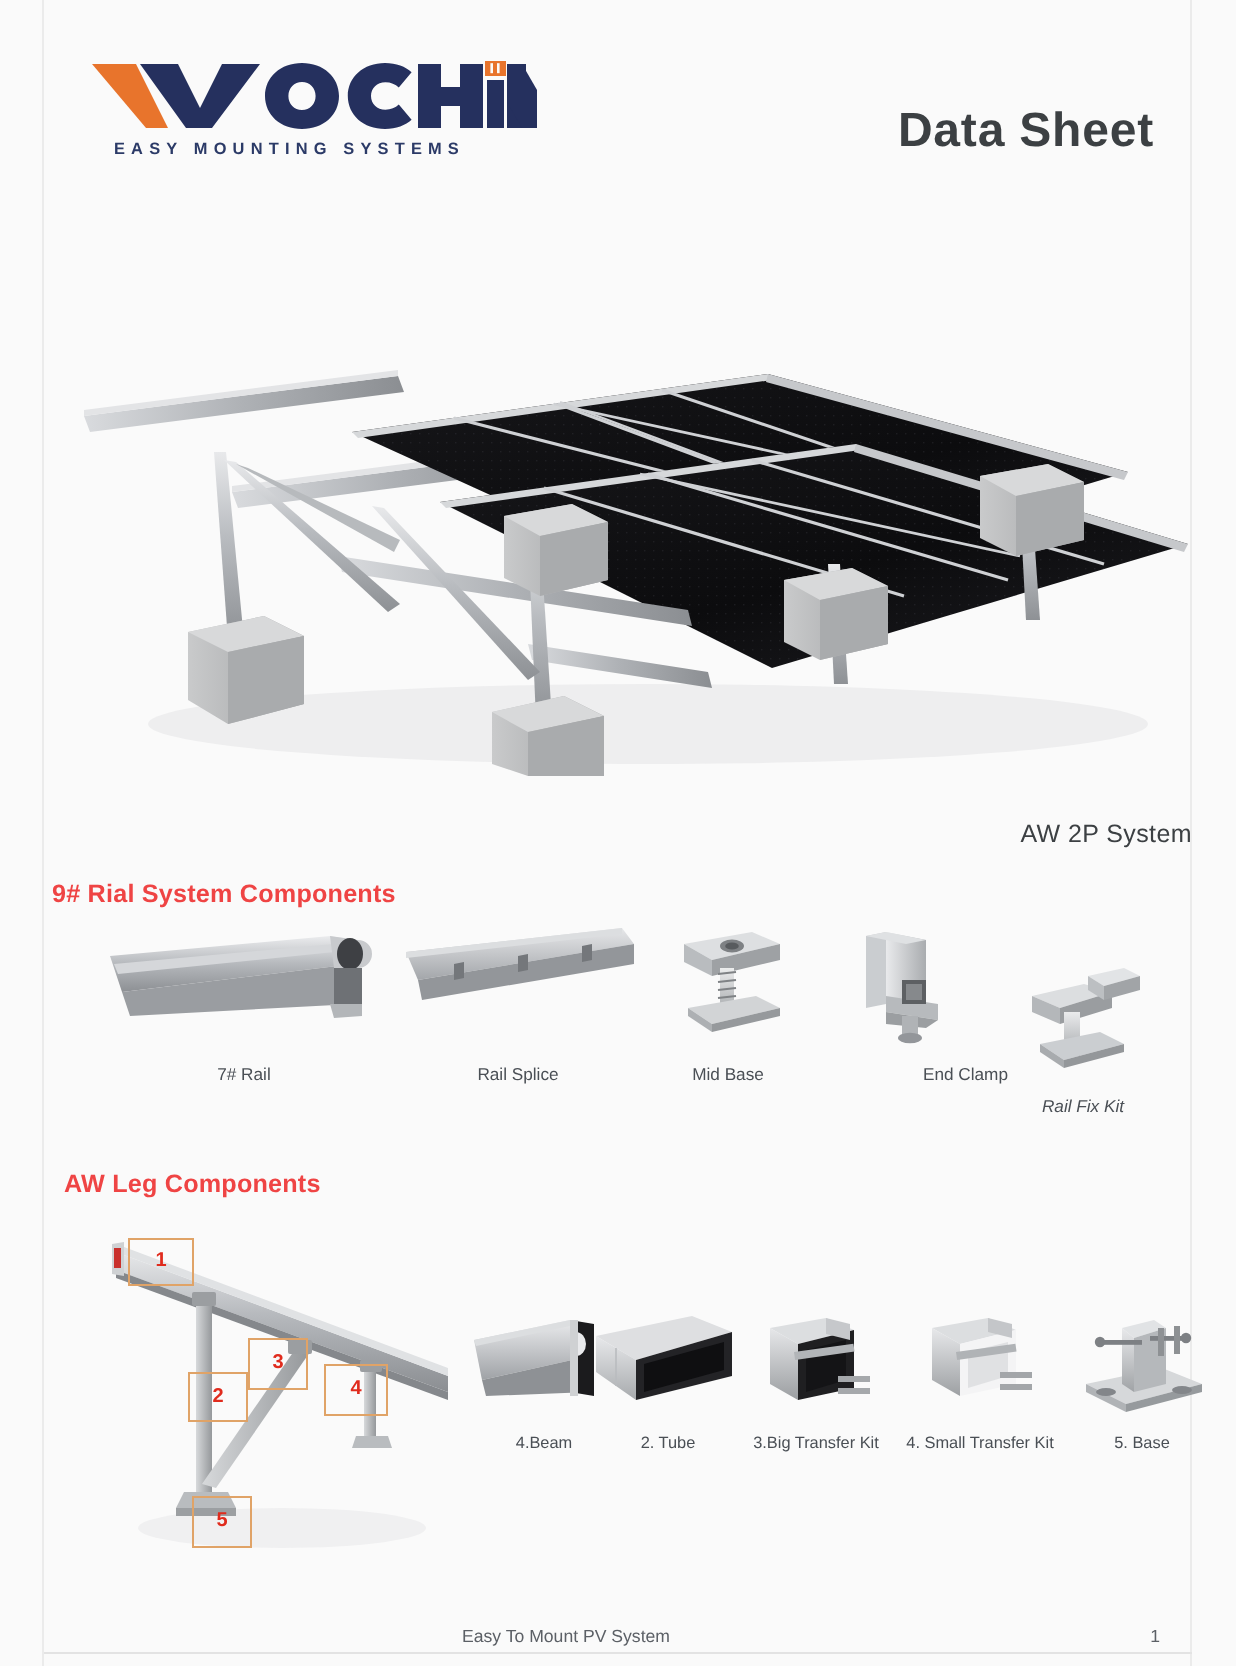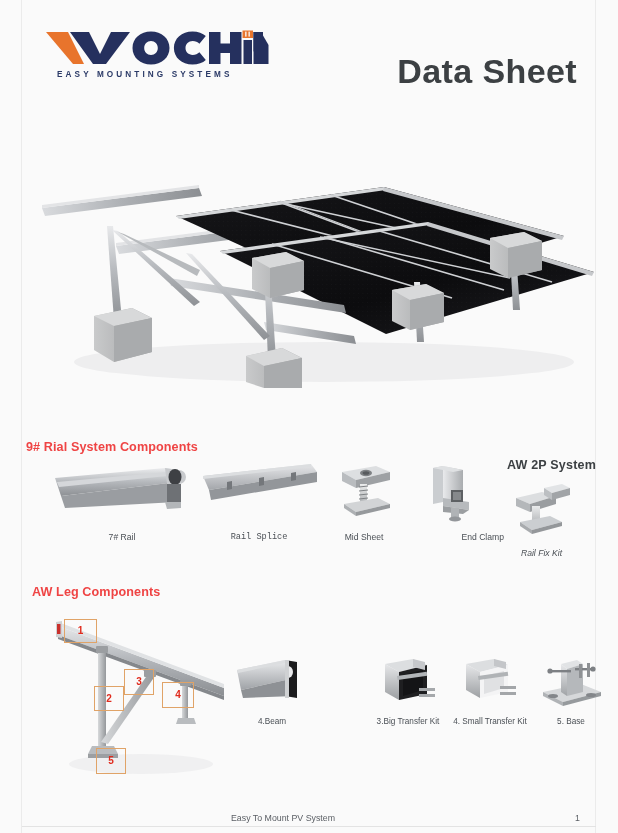--- a/index.html
+++ b/index.html
@@ -53,42 +53,41 @@
     left: 13px; top: 40px;
     font-size: 8.2px;
     letter-spacing: 3.1px;
     color: #2b3a67;
     font-weight: bold;
     white-space: nowrap;
   }
   .doc-title {
     position: absolute;
     right: 18px; top: 52px;
-    font-size: 34px;
+    font-size: 24px;
     color: #3c4043;
     font-weight: bold;
     letter-spacing: 0.4px;
   }
 
   
   .hero {
     position: absolute;
     left: 24px; top: 130px;
     width: 570px; height: 258px;
   }
   .hero svg { display: block; width: 570px; height: 258px; }
 
   .system-name {
     position: absolute;
     right: 22px; top: 410px;
     font-size: 12.5px;
-    font-weight: bold;
+    font-weight: normal;
     color: #3c4043;
     letter-spacing: 0.2px;
-    margin-top: 48px;
   }
 
   
   .section-title {
     position: absolute;
     font-size: 12.6px;
     font-weight: bold;
     color: #ef4444;
     letter-spacing: 0.1px;
   }
@@ -112,21 +111,21 @@
   }
   .comp .pic svg { display: block; margin: 0 auto; }
   .comp .cap {
     margin-top: 8px;
     font-size: 8.6px;
     color: #4a4f55;
     white-space: nowrap;
   }
 
   .c-rail      { left: 18px;  top: 0;  width: 160px; }
-  .c-splice    { left: 160px; top: 0;  width: 150px; font-family: Liberation Mono, monospace; }
+  .c-splice    { left: 160px; top: 0;  width: 150px; }
   .c-midclamp  { left: 285px; top: 0;  width: 110px; }
   .c-endclamp  { left: 375px; top: 0;  width: 105px; text-align: right; }
   .c-railfix   { left: 465px; top: 16px;  width: 105px; font-style: italic; }
 
   
   .leg-area {
     position: absolute;
     left: 24px; top: 608px;
     width: 570px; height: 180px;
   }
@@ -406,21 +405,21 @@
               <line x1="35" y1="29" x2="44" y2="28"></line>
             <line x1="35" y1="33" x2="44" y2="32"></line>
               <line x1="35" y1="37" x2="44" y2="36"></line>
             <line x1="35" y1="41" x2="44" y2="40"></line>
           </g>
           <polygon points="20,42 54,36 66,42 32,50" fill="#d2d4d6"></polygon>
           <polygon points="20,42 32,50 32,54 20,46" fill="#adb0b3"></polygon>
           <polygon points="32,50 66,42 66,46 32,54" fill="#96999c"></polygon>
         </svg>
       </div>
-      <div class="cap">Mid Sheet</div>
+      <div class="cap">Mid Base</div>
     </div>
 
     <div class="comp c-endclamp">
       <div class="pic">
         <svg width="78" height="62" viewBox="0 0 78 62" xmlns="http://www.w3.org/2000/svg">
           <defs>
             <linearGradient id="r4" x1="0" y1="0" x2="1" y2="0">
               <stop offset="0%" stop-color="#e9eaec"></stop>
                 <stop offset="100%" stop-color="#a9acaf"></stop>
             </linearGradient>
@@ -528,20 +527,38 @@
             <polygon points="2,14 50,4 50,7 3,17" fill="#dcdee0"></polygon>
             <polygon points="6,34 60,22 60,40 8,42" fill="#8e9195"></polygon>
             <path d="M50,4 l12,2 l0,36 l-12,-2 z" fill="#1b1b1d"></path>
             <path d="M53,10 a5,6 0 0 1 0,12 l0,-12z" fill="#e9eaec"></path>
             <rect x="50" y="4" width="4" height="38" fill="#cfd1d3"></rect>
           </svg>
         </div>
         <div class="cap">4.Beam</div>
       </div>
 
+      <div class="lcomp l-tube">
+        <div class="pic">
+          <svg width="80" height="56" viewBox="0 0 80 56" xmlns="http://www.w3.org/2000/svg">
+            <defs>
+              <linearGradient id="t1" x1="0" y1="0" x2="0" y2="1">
+                <stop offset="0%" stop-color="#e8e9eb"></stop>
+                  <stop offset="100%" stop-color="#a7aaad"></stop>
+              </linearGradient>
+            </defs>
+            <polygon points="4,12 52,2 72,10 24,24" fill="#dedfe1"></polygon>
+            <polygon points="4,12 24,24 24,44 4,30" fill="url(#t1)"></polygon>
+            <polygon points="24,24 72,10 72,32 24,44" fill="#232326"></polygon>
+            <polygon points="28,26 68,15 68,29 28,40" fill="#0f0f11"></polygon>
+            <line x1="14" y1="18" x2="14" y2="37" stroke="#b9bcbf" stroke-width="0.8"></line>
+          </svg>
+        </div>
+        <div class="cap">2. Tube</div>
+      </div>
 
       <div class="lcomp l-bigtk">
         <div class="pic">
           <svg width="70" height="56" viewBox="0 0 70 56" xmlns="http://www.w3.org/2000/svg">
             <defs>
               <linearGradient id="k1" x1="0" y1="0" x2="0" y2="1">
                 <stop offset="0%" stop-color="#e6e7e9"></stop>
                   <stop offset="100%" stop-color="#9b9ea1"></stop>
               </linearGradient>
             </defs>

